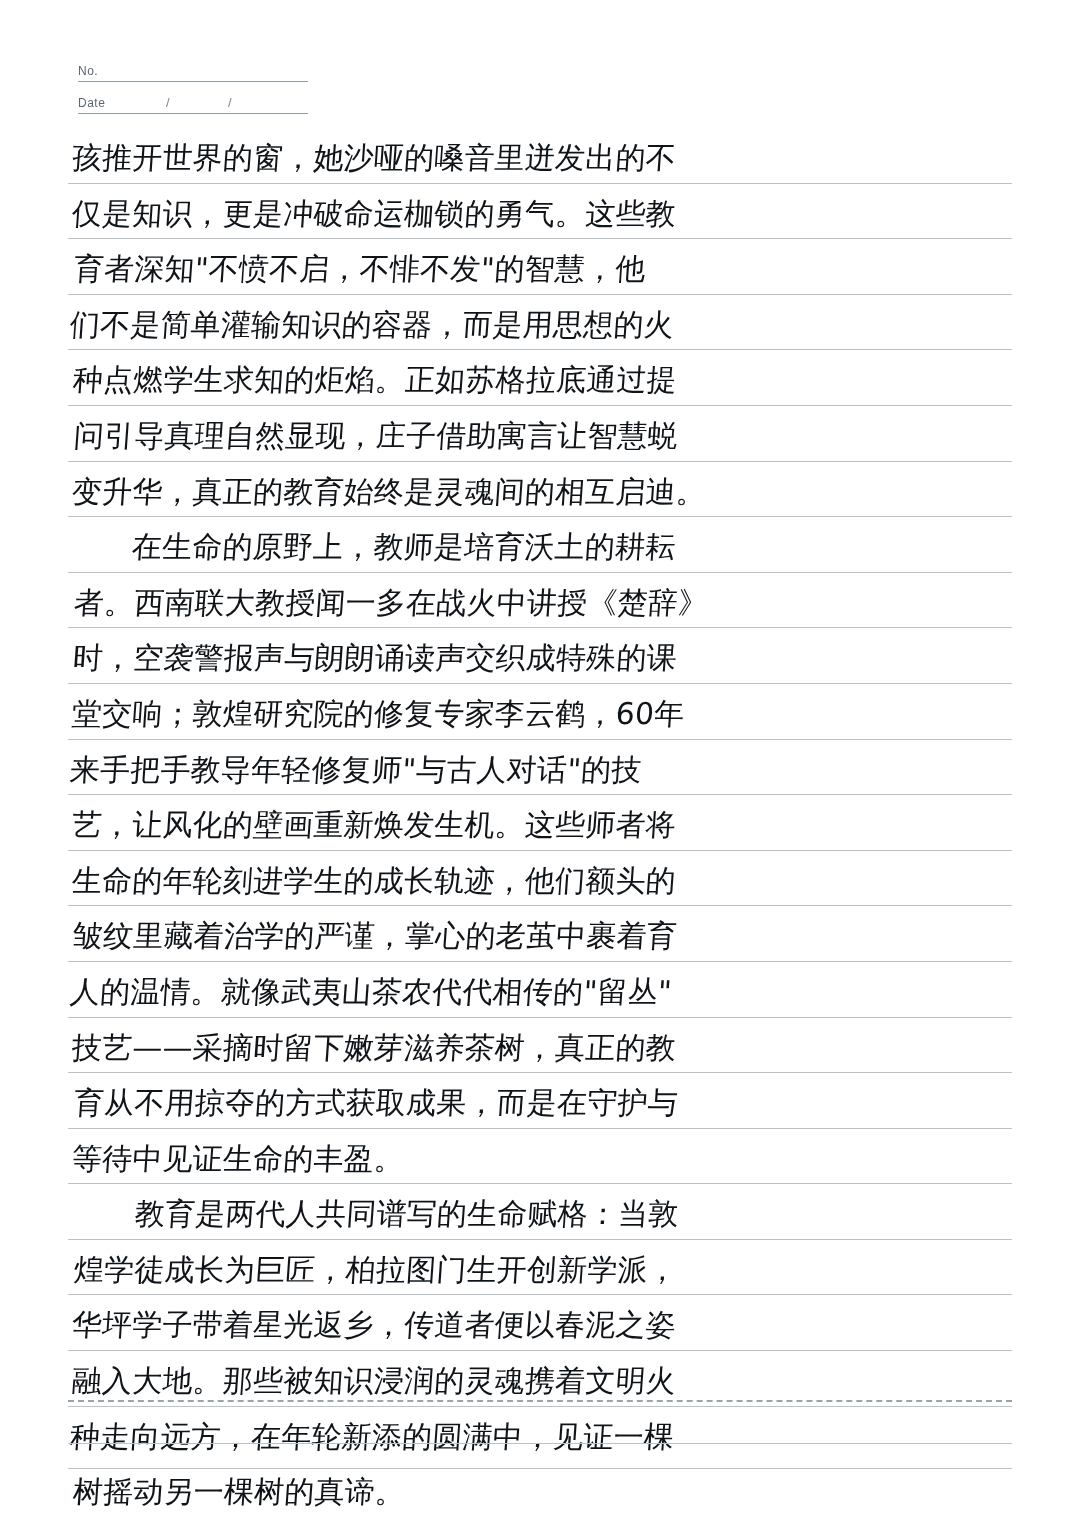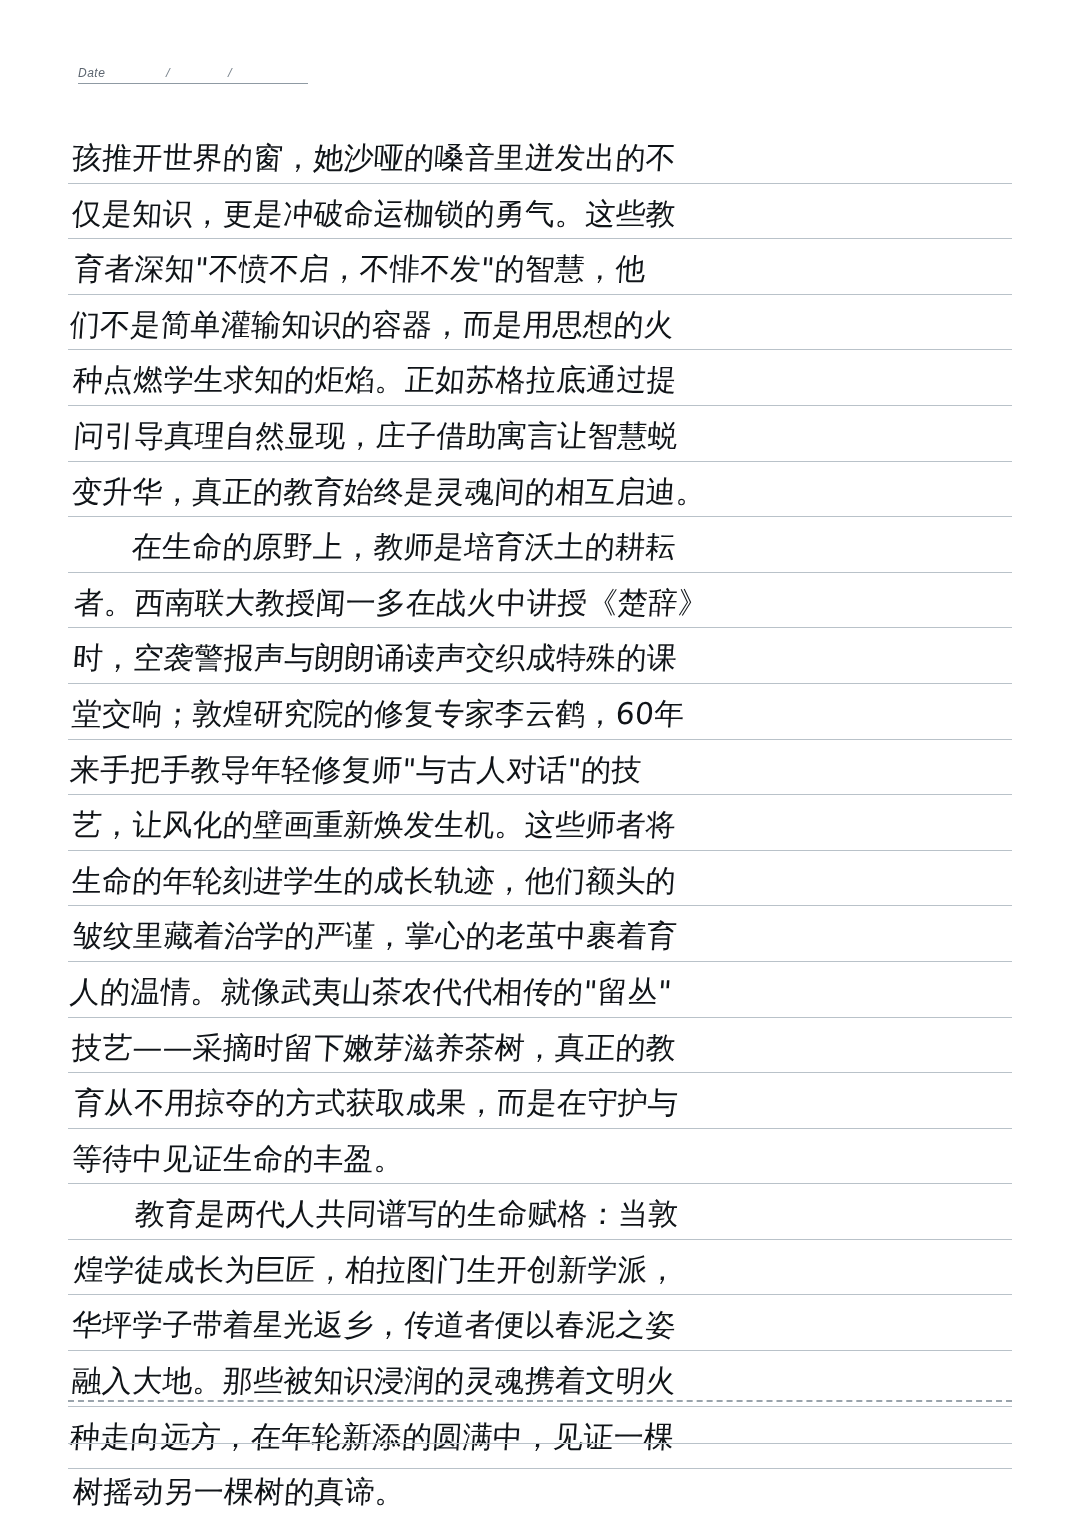--- a/index.html
+++ b/index.html
@@ -29,21 +29,20 @@
   .hdr-row {
     display: flex;
     align-items: flex-end;
     height: 30px;
     border-bottom: 1.5px solid #8f9aa3;
     box-sizing: border-box;
   }
   .hdr-row.date {
     height: 32px;
     position: relative;
-    font-style: italic;
   }
   .hdr-label {
     font-size: 12px;
     color: #5d6670;
     letter-spacing: 0.5px;
     padding-bottom: 3px;
     font-family: "Liberation Sans", sans-serif;
   }
   .slash {
     position: absolute;
@@ -112,20 +111,23 @@
   .hand-line:nth-child(3n)   { margin-left: 2px; }
   .hand-line:nth-child(4n)   { margin-left: -2px; }
   .hand-line:nth-child(5n)   { margin-left: 1px; }
 </style>
 </head>
 <body>
 
 <div class="page">
 
   <div class="header">
+    <div class="hdr-row">
+      <span class="hdr-label">No.</span>
+    </div>
     <div class="hdr-row date">
       <span class="hdr-label">Date</span>
       <span class="slash s1">/</span>
       <span class="slash s2">/</span>
     </div>
   </div>
 
   <div class="rules" id="rules">
       <div class="rule"></div>
       <div class="rule"></div>

